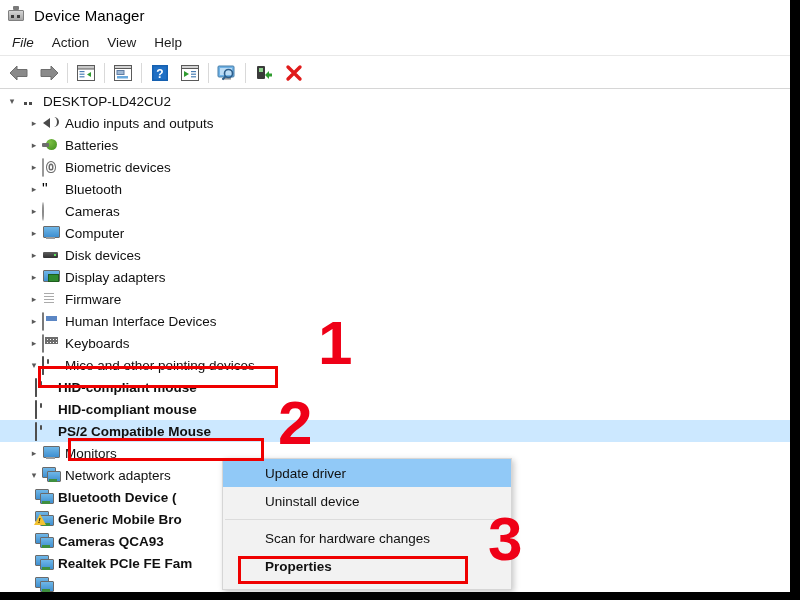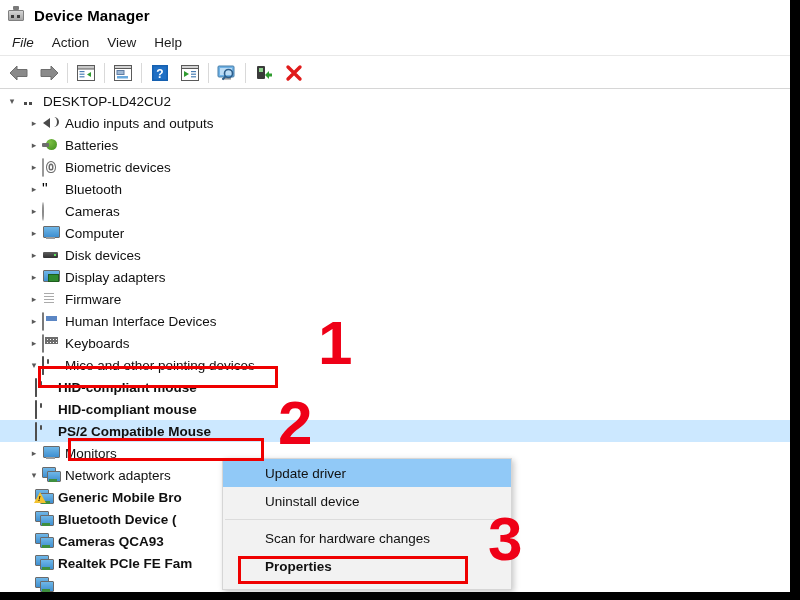--- a/index.html
+++ b/index.html
@@ -20,21 +20,21 @@
     width: 790px; height: 592px;
     background: #ffffff;
     overflow: hidden;
   }
 
   
   .titlebar {
     position: absolute; left: 0; top: 0;
     width: 790px; height: 30px;
     background: #ffffff;
-    display: flex; align-items: center; font-weight: bold;
+    display: flex; align-items: center;
   }
   .titlebar .app-icon {
     width: 18px; height: 18px;
     margin-left: 8px; margin-right: 8px;
     position: relative; flex: none;
   }
   .titlebar .title-text {
     font-size: 15px; color: #000000;
     letter-spacing: 0.1px;
   }
@@ -513,27 +513,27 @@
         <span class="lbl">Monitors</span>
       </div>
 
       <div class="row d1">
         <span class="chev">▾</span>
         <span class="ico"><span class="i-network"><i class="base"></i></span></span>
         <span class="lbl">Network adapters</span>
       </div>
 
       <div class="row d2">
+        <span class="ico"><span class="i-network"><i class="base"></i></span></span>
+        <span class="lbl">Bluetooth Device (</span>
+      </div>
+
+      <div class="row d2">
         <span class="ico"><span class="i-network"><i class="base"></i><i class="warn-badge"></i></span></span>
         <span class="lbl">Generic Mobile Bro</span>
-      </div>
-
-      <div class="row d2">
-        <span class="ico"><span class="i-network"><i class="base"></i></span></span>
-        <span class="lbl">Bluetooth Device (</span>
       </div>
 
       <div class="row d2">
         <span class="ico"><span class="i-network"><i class="base"></i></span></span>
         <span class="lbl">Cameras QCA93</span>
       </div>
 
       <div class="row d2">
         <span class="ico"><span class="i-network"><i class="base"></i></span></span>
         <span class="lbl">Realtek PCIe FE Fam</span>

